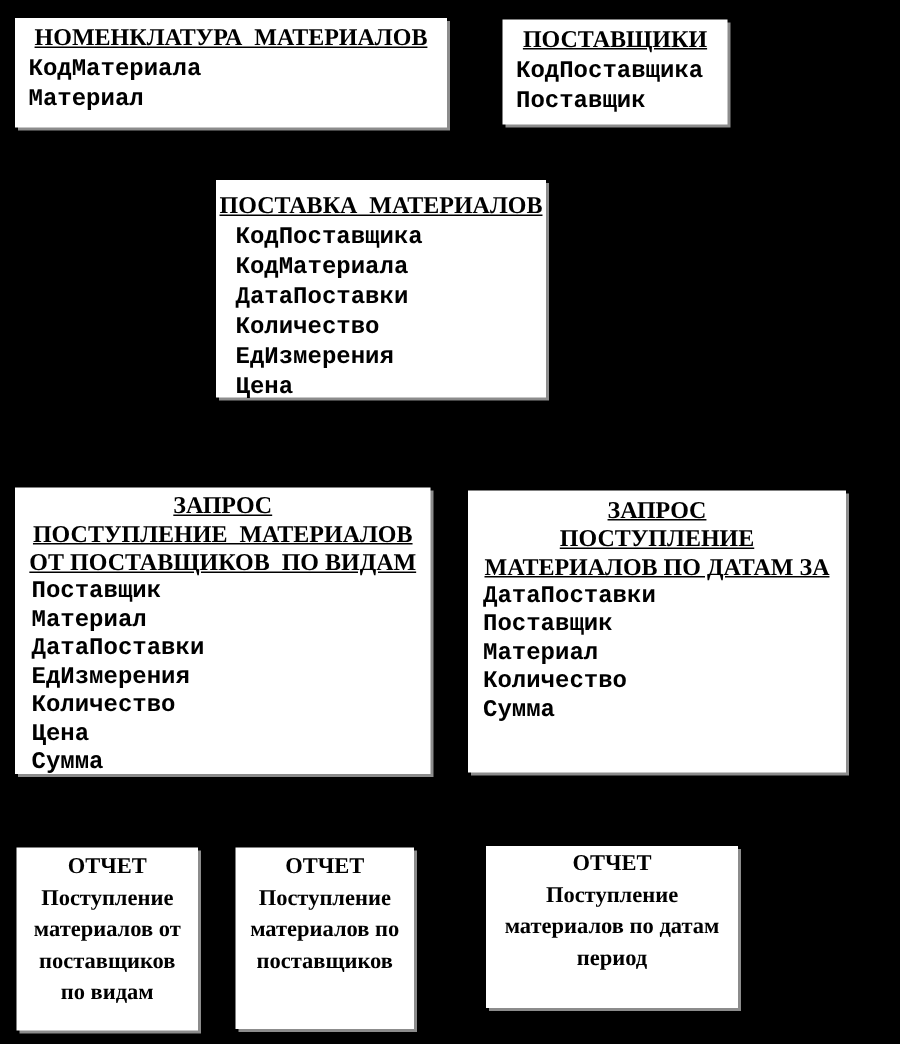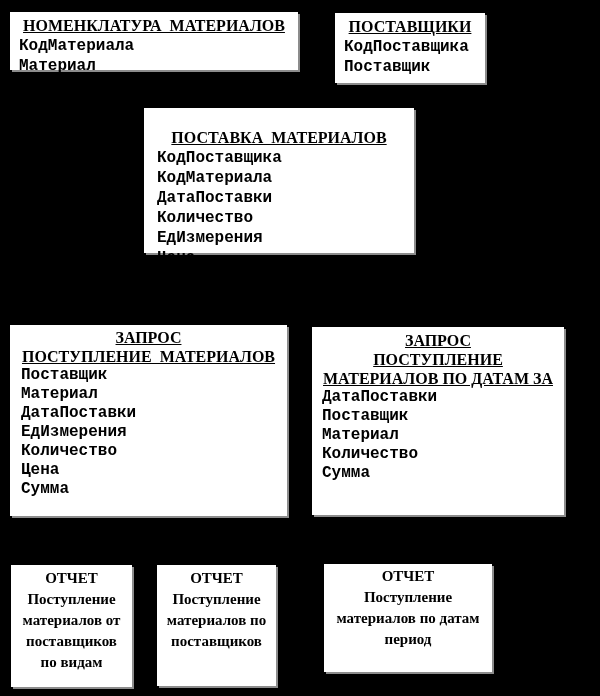--- a/index.html
+++ b/index.html
@@ -27,45 +27,46 @@
   .title-line > span{text-decoration:underline;}
   .field-line{padding-left:var(--pl,9px);font-family:Liberation Mono, monospace;}
   .report-line{text-align:center;}
   .report-line > span{}
 </style>
 </head>
 <body>
 
 <div class="canvas">
 
-  <div class="box" style="left:10px;top:12px;width:288px;height:58px;--lh:20px;--fs:16px;--pl:9px;padding-top:4px;">
+  <div class="box" style="left:10px;top:12px;width:288px;height:73px;--lh:20px;--fs:16px;--pl:9px;padding-top:4px;">
     <div class="line title-line"><span>НОМЕНКЛАТУРА  МАТЕРИАЛОВ</span></div>
     <div class="line field-line">КодМатериала</div>
     <div class="line field-line">Материал</div>
   </div>
 
   <div class="box" style="left:335px;top:13px;width:150px;height:70px;--lh:20px;--fs:16px;--pl:9px;padding-top:4px;">
     <div class="line title-line"><span>ПОСТАВЩИКИ</span></div>
     <div class="line field-line">КодПоставщика</div>
     <div class="line field-line">Поставщик</div>
   </div>
 
-  <div class="box" style="left:144px;top:108px;width:270px;height:145px;--lh:20px;--fs:16px;--pl:13px;padding-top:20px;">
+  <div class="box" style="left:144px;top:120px;width:220px;height:145px;--lh:20px;--fs:16px;--pl:13px;padding-top:8px;">
     <div class="line title-line"><span>ПОСТАВКА  МАТЕРИАЛОВ</span></div>
     <div class="line field-line">КодПоставщика</div>
     <div class="line field-line">КодМатериала</div>
     <div class="line field-line">ДатаПоставки</div>
     <div class="line field-line">Количество</div>
     <div class="line field-line">ЕдИзмерения</div>
     <div class="line field-line">Цена</div>
   </div>
 
   <div class="box" style="left:10px;top:325px;width:277px;height:191px;--lh:19px;--fs:16px;--pl:11px;padding-top:3px;">
     <div class="line title-line"><span>ЗАПРОС</span></div>
     <div class="line title-line"><span>ПОСТУПЛЕНИЕ  МАТЕРИАЛОВ</span></div>
+    <div class="line title-line"><span>ОТ ПОСТАВЩИКОВ  ПО ВИДАМ</span></div>
     <div class="line field-line">Поставщик</div>
     <div class="line field-line">Материал</div>
     <div class="line field-line">ДатаПоставки</div>
     <div class="line field-line">ЕдИзмерения</div>
     <div class="line field-line">Количество</div>
     <div class="line field-line">Цена</div>
     <div class="line field-line">Сумма</div>
   </div>
 
   <div class="box" style="left:312px;top:327px;width:252px;height:188px;--lh:19px;--fs:16px;--pl:10px;padding-top:4px;">

